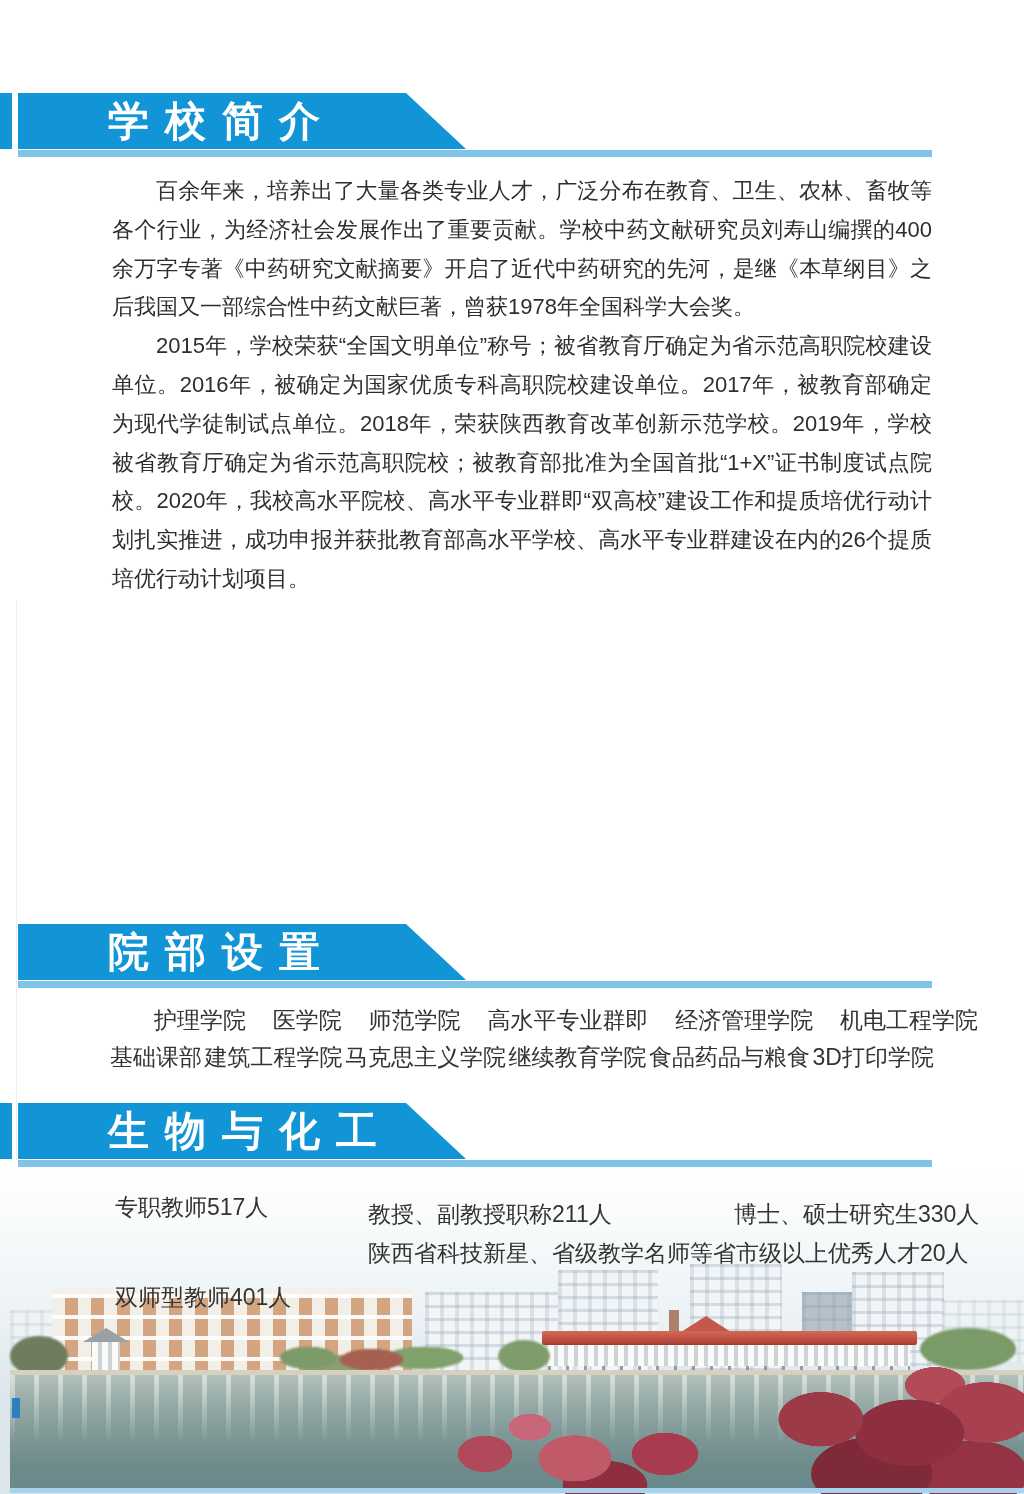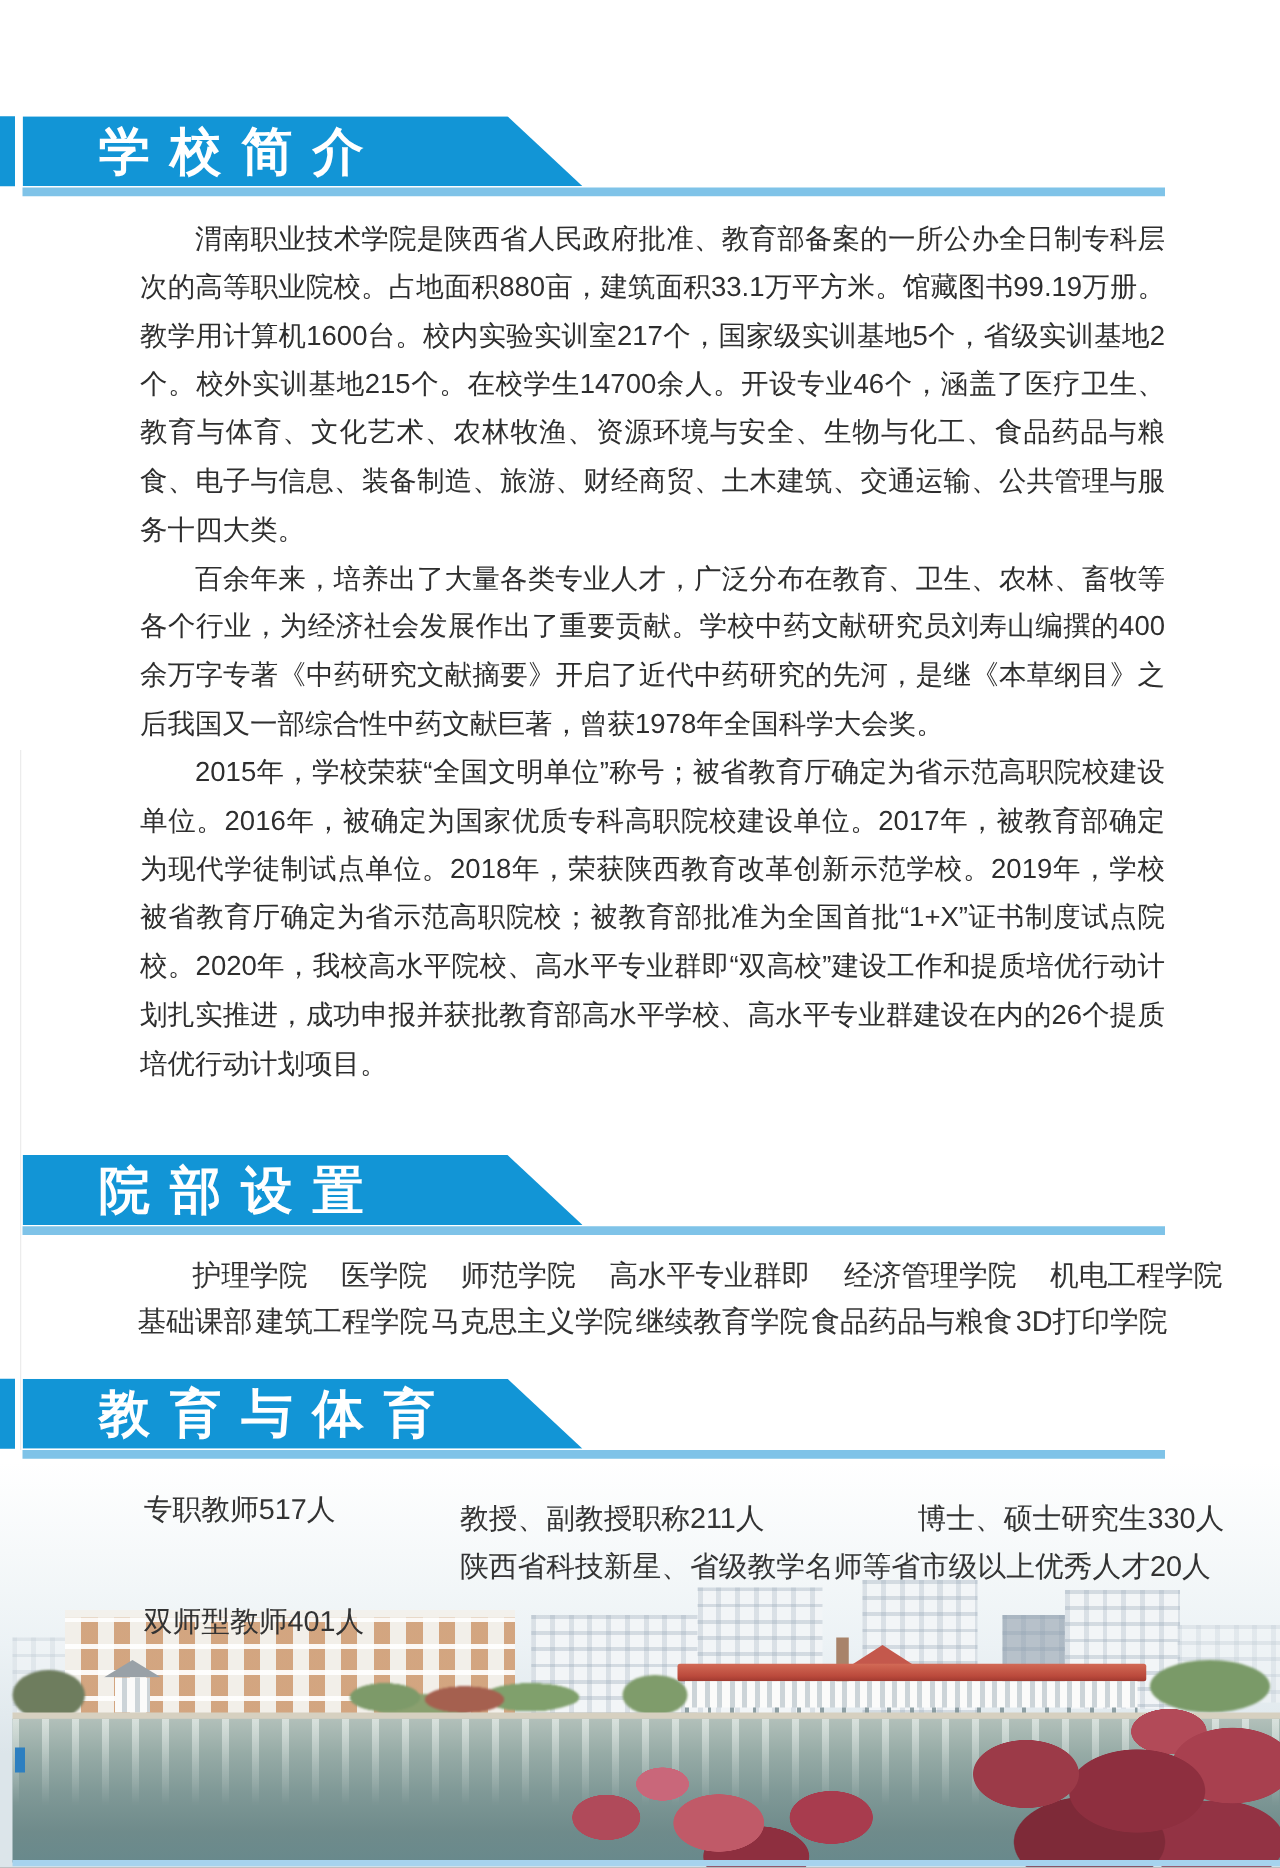--- a/index.html
+++ b/index.html
@@ -11,21 +11,21 @@
   
   .banner{position:absolute;left:0;width:1024px;height:64px;}
   .banner-leftbar{position:absolute;left:0;top:0;width:12px;height:56px;background:#1295d6;}
   .banner-main{
     position:absolute;left:18px;top:0;width:450px;height:56px;
     background:#1295d6;
     clip-path:polygon(0 0,388px 0,448px 100%,0 100%);
     display:flex;align-items:center;
   }
   .banner-title{
-    margin-left:61px;font-size:41px;font-weight:bold;color:#ffffff;
+    margin-left:90px;font-size:41px;font-weight:bold;color:#ffffff;
     letter-spacing:16px;white-space:nowrap;line-height:1;
   }
   .banner-strip{position:absolute;left:18px;top:57px;width:914px;height:7px;background:#7fc3e8;}
   
   .intro-text{
     position:absolute;left:112px;top:172px;width:820px;
     font-size:22px;line-height:38.8px;color:#2e2e2e;
     text-align:justify;
   }
   .intro-text p{margin:0;text-indent:2em;}
@@ -86,21 +86,20 @@
 
   <div class="banner" style="top:93px;">
     <div class="banner-leftbar"></div>
     <div class="banner-main">
       <span class="banner-title">学校简介</span>
     </div>
     <div class="banner-strip"></div>
   </div>
 
   <div class="intro-text">
-    <p>渭南职业技术学院是陕西省人民政府批准、教育部备案的一所公办全日制专科层次的高等职业院校。占地面积880亩，建筑面积33.1万平方米。馆藏图书99.19万册。教学用计算机1600台。校内实验实训室217个，国家级实训基地5个，省级实训基地2个。校外实训基地215个。在校学生14700余人。开设专业46个，涵盖了医疗卫生、教育与体育、文化艺术、农林牧渔、资源环境与安全、生物与化工、食品药品与粮食、电子与信息、装备制造、旅游、财经商贸、土木建筑、交通运输、公共管理与服务十四大类。</p>
     <p>百余年来，培养出了大量各类专业人才，广泛分布在教育、卫生、农林、畜牧等各个行业，为经济社会发展作出了重要贡献。学校中药文献研究员刘寿山编撰的400余万字专著《中药研究文献摘要》开启了近代中药研究的先河，是继《本草纲目》之后我国又一部综合性中药文献巨著，曾获1978年全国科学大会奖。</p>
     <p>2015年，学校荣获“全国文明单位”称号；被省教育厅确定为省示范高职院校建设单位。2016年，被确定为国家优质专科高职院校建设单位。2017年，被教育部确定为现代学徒制试点单位。2018年，荣获陕西教育改革创新示范学校。2019年，学校被省教育厅确定为省示范高职院校；被教育部批准为全国首批“1+X”证书制度试点院校。2020年，我校高水平院校、高水平专业群即“双高校”建设工作和提质培优行动计划扎实推进，成功申报并获批教育部高水平学校、高水平专业群建设在内的26个提质培优行动计划项目。</p>
   </div>
 
   <div class="scan-line"></div>
 
   <div class="banner" style="top:924px;">
     <div class="banner-main">
       <span class="banner-title">院部设置</span>
     </div>
@@ -120,21 +119,21 @@
     <span>建筑工程学院</span>
     <span>马克思主义学院</span>
     <span>继续教育学院</span>
     <span>食品药品与粮食</span>
     <span>3D打印学院</span>
   </div>
 
   <div class="banner" style="top:1103px;">
     <div class="banner-leftbar"></div>
     <div class="banner-main">
-      <span class="banner-title">教育与体育</span>
+      <span class="banner-title">生物与化工</span>
     </div>
     <div class="banner-strip"></div>
   </div>
 
   <div class="photo">
 
     <div class="bld bld-hazy" style="left:10px;top:140px;width:78px;height:60px;"></div>
     <div class="bld-left" style="left:52px;top:118px;width:360px;height:86px;"></div>
     <div class="bld" style="left:425px;top:122px;width:135px;height:80px;"></div>
     <div class="bld" style="left:558px;top:100px;width:100px;height:102px;"></div>

